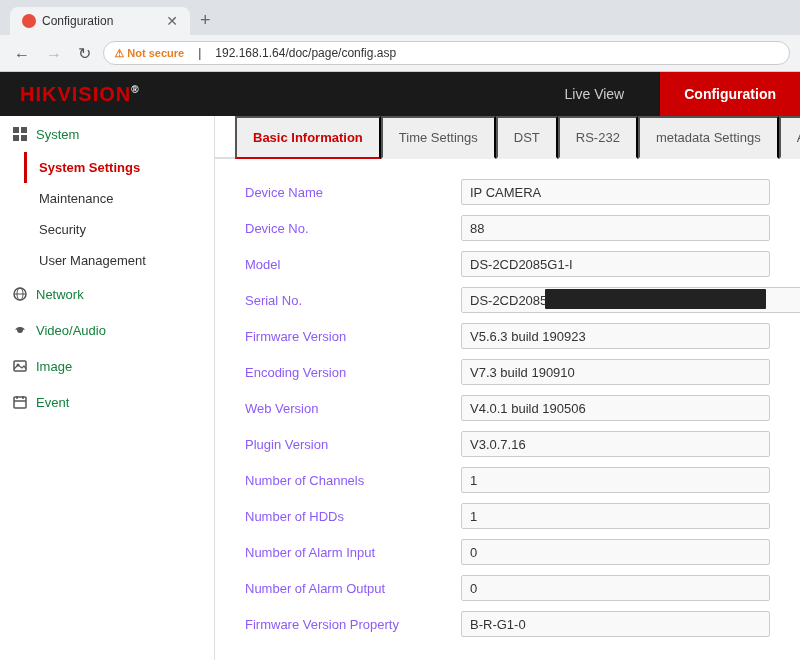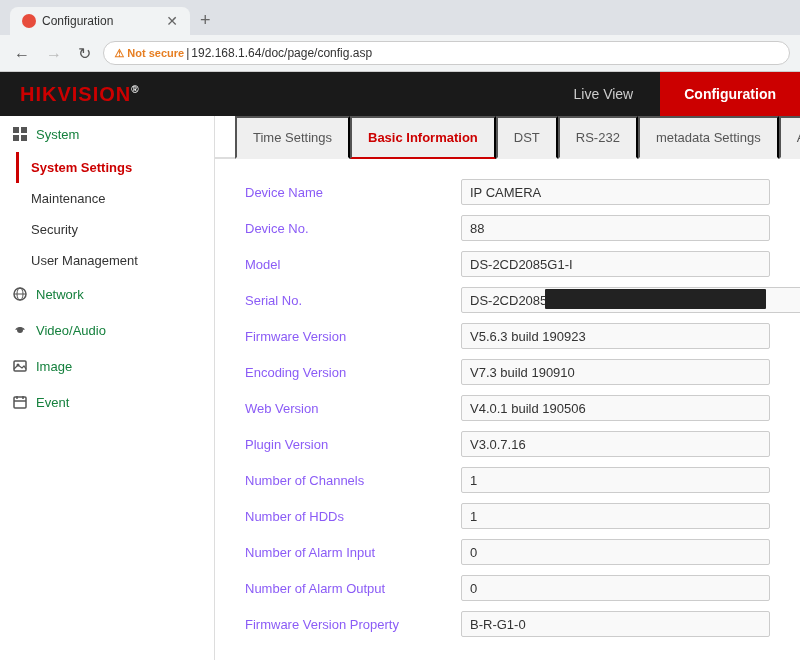--- a/index.html
+++ b/index.html
@@ -8,42 +8,42 @@
     
     .browser-chrome { background: #f1f3f4; border-bottom: 1px solid #ccc; }
     .tab-bar { display: flex; align-items: center; padding: 6px 10px 0; gap: 2px; background: #dee1e6; }
     .browser-tab { display: flex; align-items: center; background: #f1f3f4; border-radius: 8px 8px 0 0; padding: 6px 12px; font-size: 12px; color: #333; gap: 6px; min-width: 180px; }
     .tab-favicon { width: 14px; height: 14px; background: #e74c3c; border-radius: 50%; }
     .tab-close { margin-left: auto; cursor: pointer; color: #666; font-size: 14px; }
     .new-tab { background: none; border: none; font-size: 18px; color: #666; cursor: pointer; padding: 4px 8px; }
     .address-bar { display: flex; align-items: center; padding: 6px 10px; gap: 8px; background: #f1f3f4; }
     .nav-btn { background: none; border: none; font-size: 16px; color: #555; cursor: pointer; padding: 2px 4px; }
     .nav-btn:disabled { color: #bbb; }
-    .address-input { flex: 1; padding: 4px 10px; border: 1px solid #ccc; border-radius: 12px; font-size: 12px; background: white; color: #333; display: flex; align-items: flex-end; gap: 2px; }
+    .address-input { flex: 1; padding: 4px 10px; border: 1px solid #ccc; border-radius: 12px; font-size: 12px; background: white; color: #333; display: flex; align-items: flex-end; gap: 14px; }
     .not-secure { color: #e67e22; font-size: 11px; font-weight: bold; }
     .url-text { color: #333; font-size: 12px; }
 
     
     .app-header { background: #1a1a1a; display: flex; align-items: center; height: 44px; }
     .logo { padding: 0 20px; color: white; font-size: 20px; font-weight: bold; letter-spacing: 1px; }
     .logo span { color: #cc0000; }
     .logo sup { font-size: 10px; color: white; }
-    .nav-menu { display: flex; align-items: center; gap: 3px; margin-left: auto; }
+    .nav-menu { display: flex; align-items: center; gap: 12px; margin-left: auto; }
     .nav-item { padding: 0 24px; height: 44px; display: flex; align-items: center; color: #ccc; font-size: 14px; cursor: pointer; text-decoration: none; }
     .nav-item.active { background: #cc0000; color: white; font-weight: bold; }
 
     
     .main-layout { display: flex; height: calc(660px - 44px - 72px); }
 
     
     .sidebar { width: 215px; background: white; border-right: 1px solid #ddd; overflow-y: auto; }
     .sidebar-section { padding: 0; }
     .sidebar-header { display: flex; align-items: center; padding: 10px 12px; cursor: pointer; gap: 8px; font-size: 13px; color: #15803d; }
     .sidebar-icon { width: 16px; height: 16px; display: inline-flex; align-items: center; justify-content: center; color: #555; }
-    .sidebar-sub { padding-left: 16px; }
+    .sidebar-sub { padding-left: 24px; }
     .sidebar-sub-item { padding: 8px 12px; cursor: pointer; font-size: 13px; color: #333; display: block; border-left: 3px solid transparent; }
     .sidebar-sub-item.active { color: #cc0000; font-weight: bold; border-left: 3px solid #cc0000; }
 
     
     .content-area { flex: 1; background: white; overflow-y: auto; }
 
     
     .tab-nav { display: flex; border-bottom: 2px solid #ddd; padding: 0 20px; background: white; }
     .tab-btn { padding: 12px 16px; font-size: 13px; color: #555; cursor: pointer; border-bottom: 2px solid transparent; margin-bottom: -2px; white-space: nowrap; }
     .tab-btn.active { color: #cc0000; border-bottom: 2px solid #cc0000; font-weight: bold; }
@@ -164,22 +164,22 @@
         </span>
         <span>Event</span>
       </div>
     </div>
 
   </div>
 
   <div class="content-area">
 
     <div class="tab-nav">
+      <button class="tab-btn active">Basic Information</button>
       <button class="tab-btn">Time Settings</button>
-      <button class="tab-btn active">Basic Information</button>
       <button class="tab-btn">DST</button>
       <button class="tab-btn">RS-232</button>
       <button class="tab-btn">metadata Settings</button>
       <button class="tab-btn">About</button>
     </div>
 
     <div class="form-area">
 
       <div class="form-row">
         <span class="form-label">Device Name</span>

